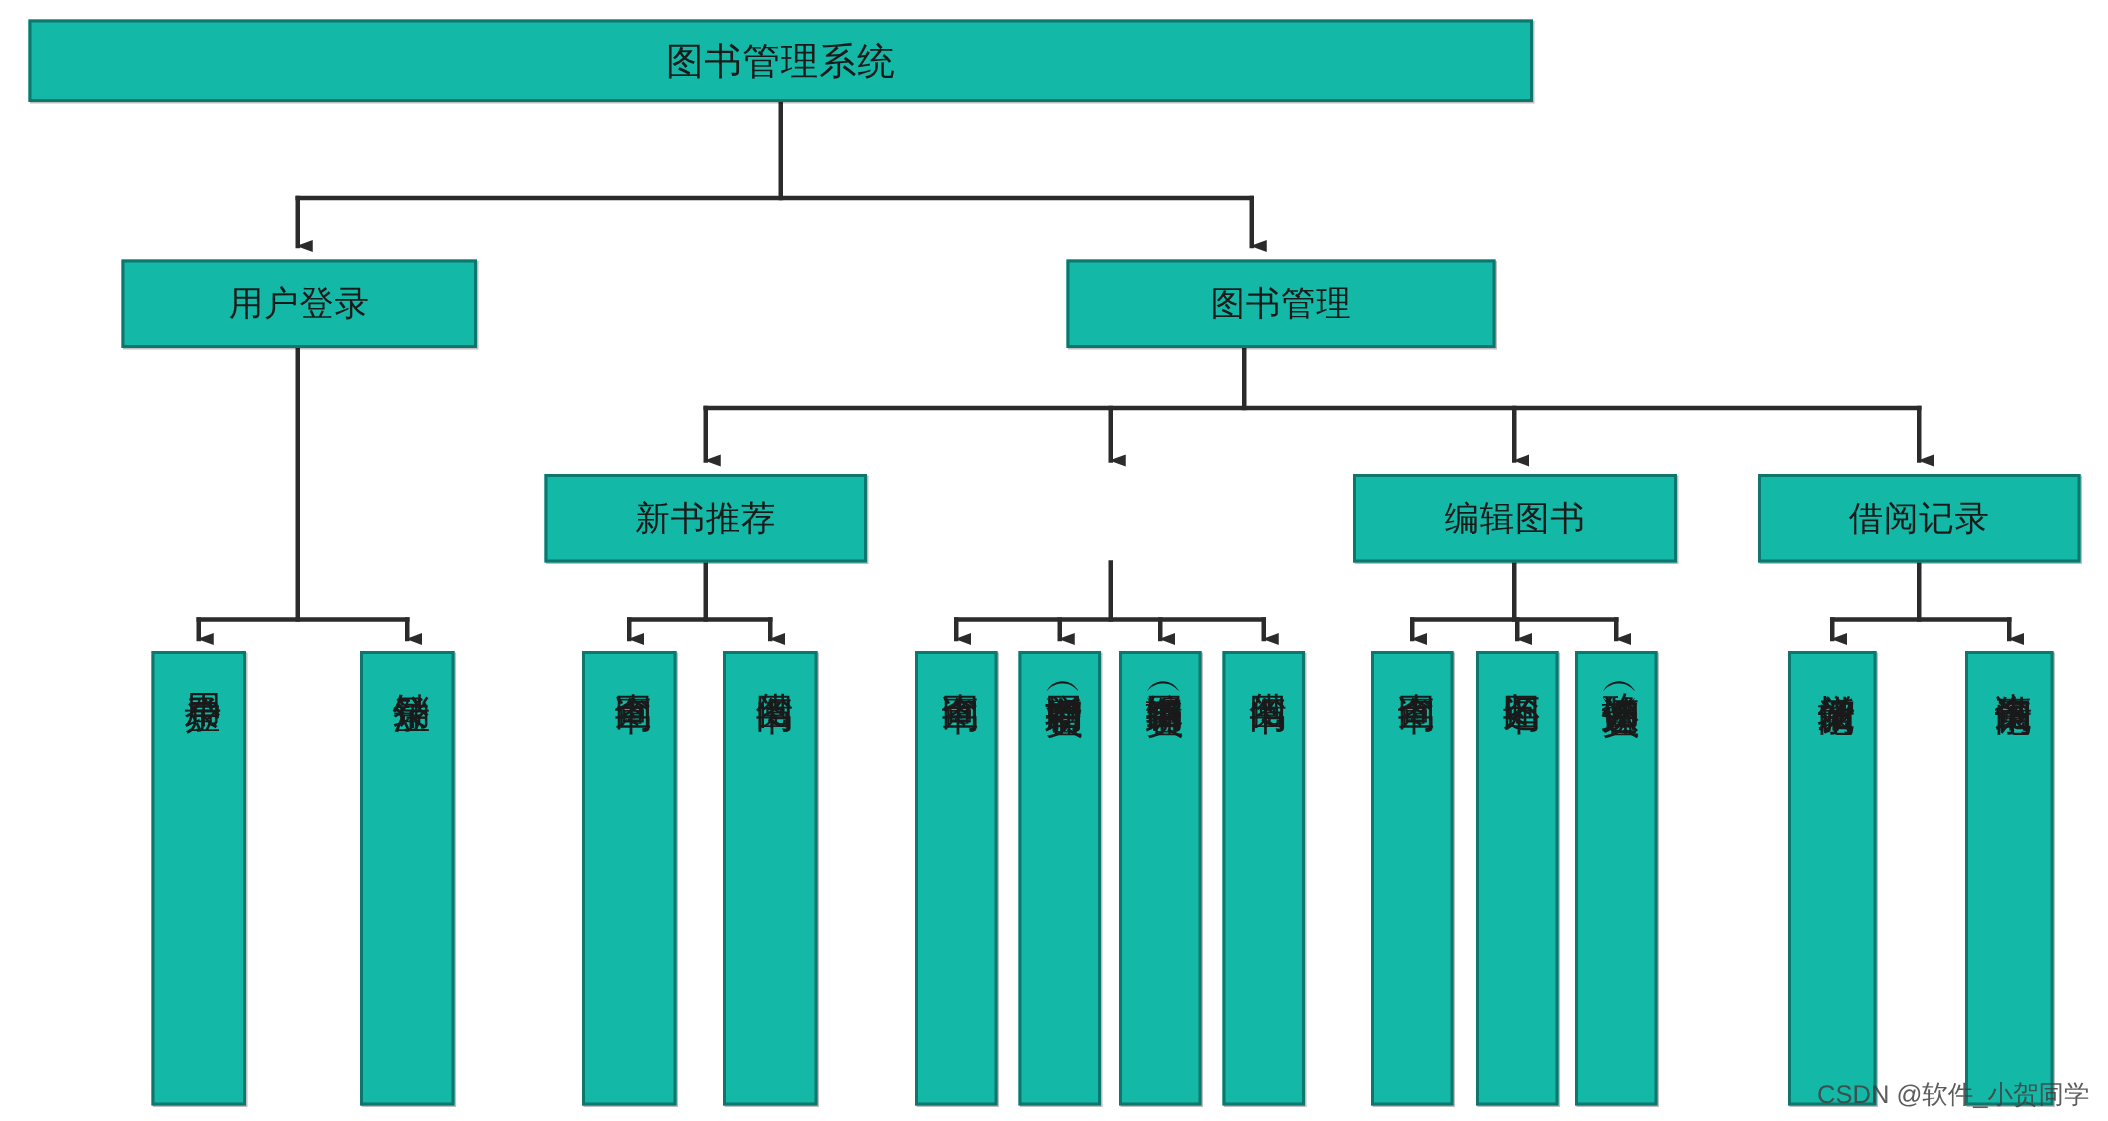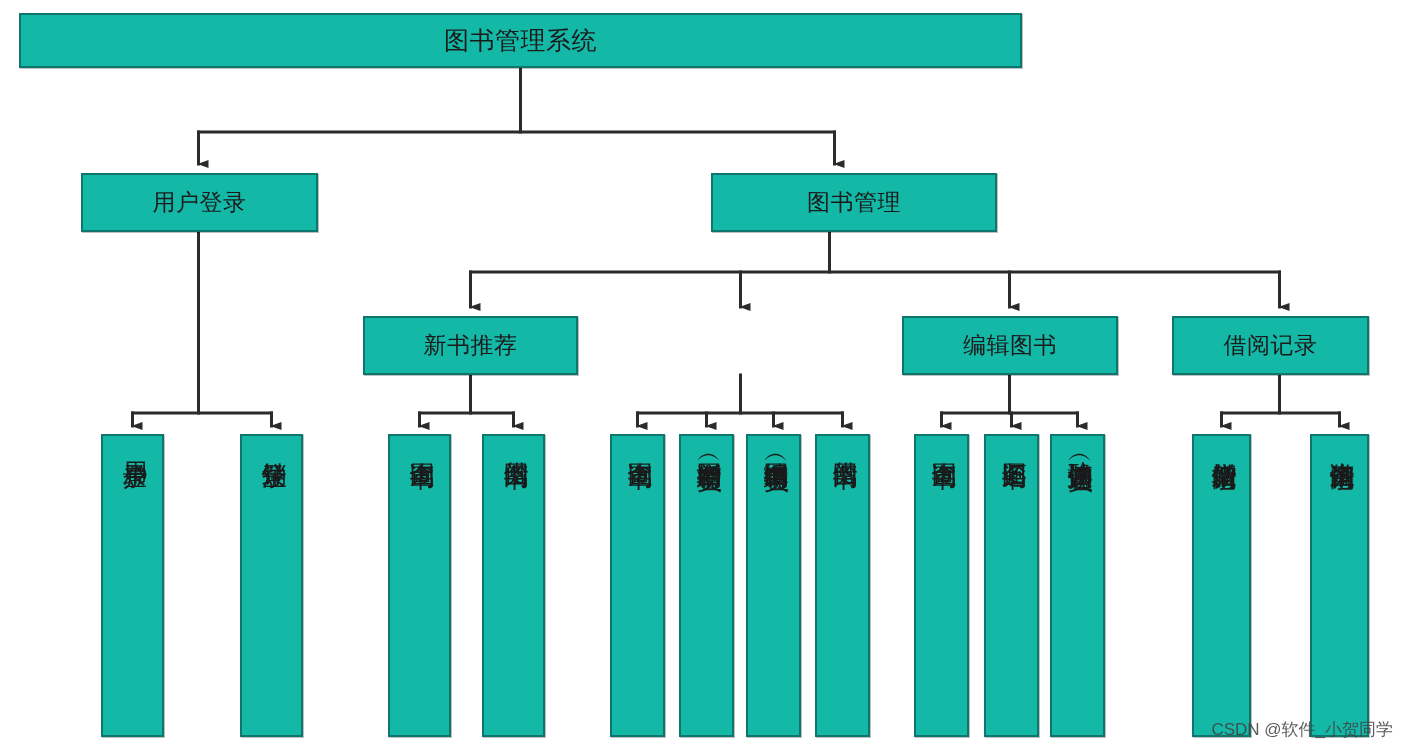--- a/index.html
+++ b/index.html
@@ -152,21 +152,21 @@
 
   <div class="node level-branch" style="left:363px; top:316px; width:215px; height:59px;">
     <span class="node-label">新书推荐</span>
   </div>
 
 
   <div class="node level-branch" style="left:902px; top:316px; width:216px; height:59px;">
     <span class="node-label">编辑图书</span>
   </div>
 
-  <div class="node level-branch" style="left:1172px; top:316px; width:197px; height:59px;">
+  <div class="node level-branch" style="left:1172px; top:316px; width:215px; height:59px;">
     <span class="node-label">借阅记录</span>
   </div>
 
   <div class="node level-leaf" style="left:388px; top:434px; width:63px; height:303px;">
     <span class="node-label">查询图书</span>
   </div>
 
   <div class="node level-leaf" style="left:482px; top:434px; width:63px; height:303px;">
     <span class="node-label">借阅图书</span>
   </div>

